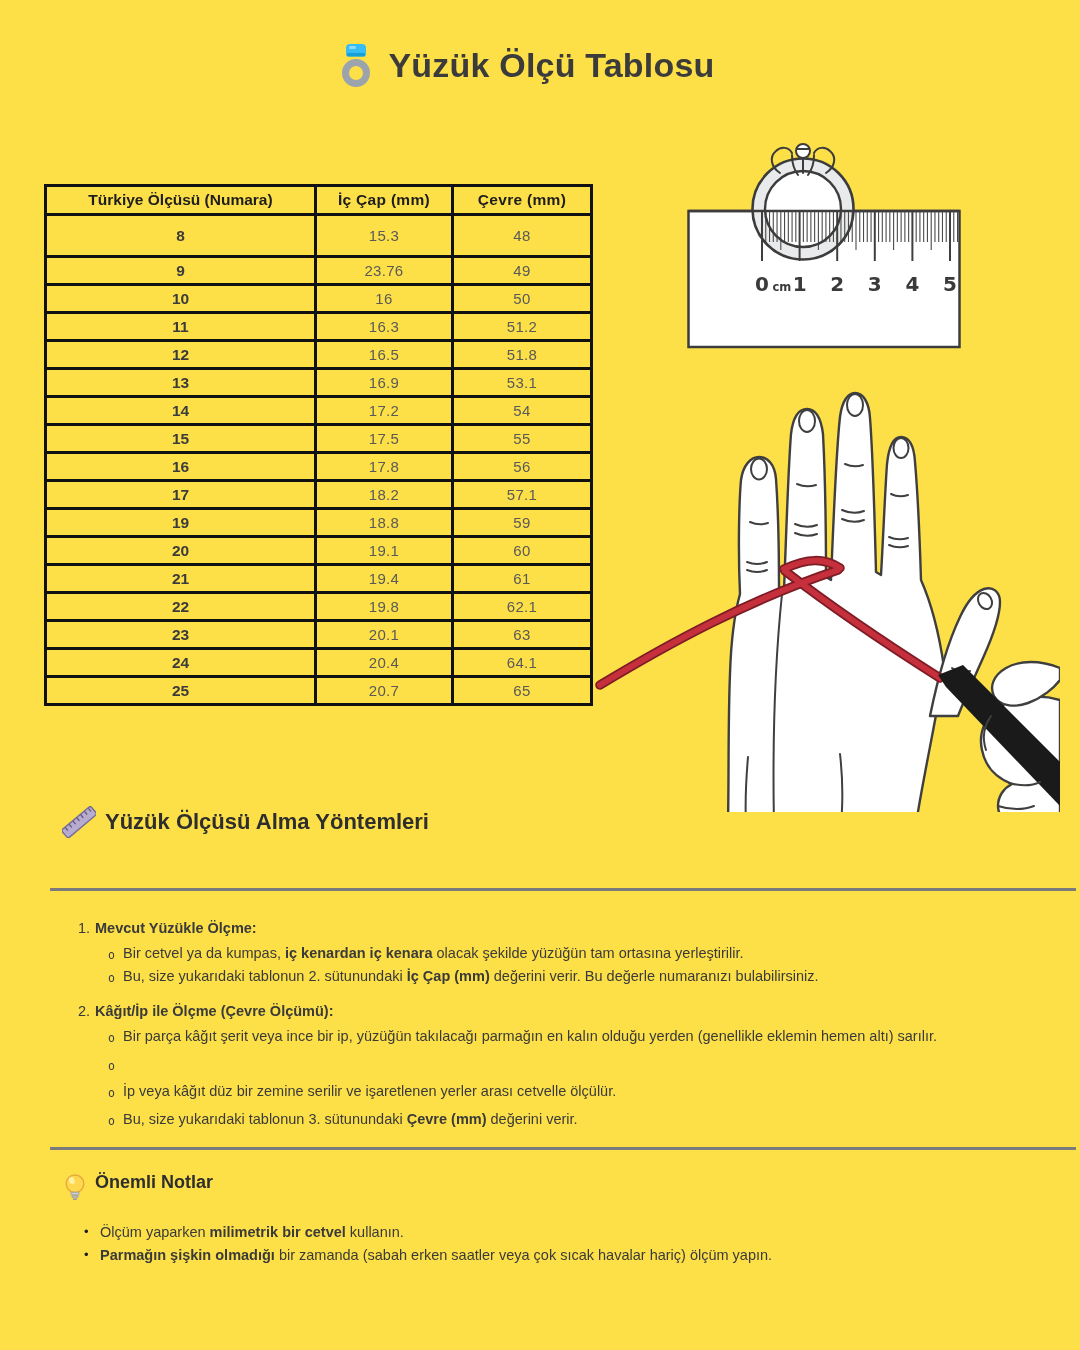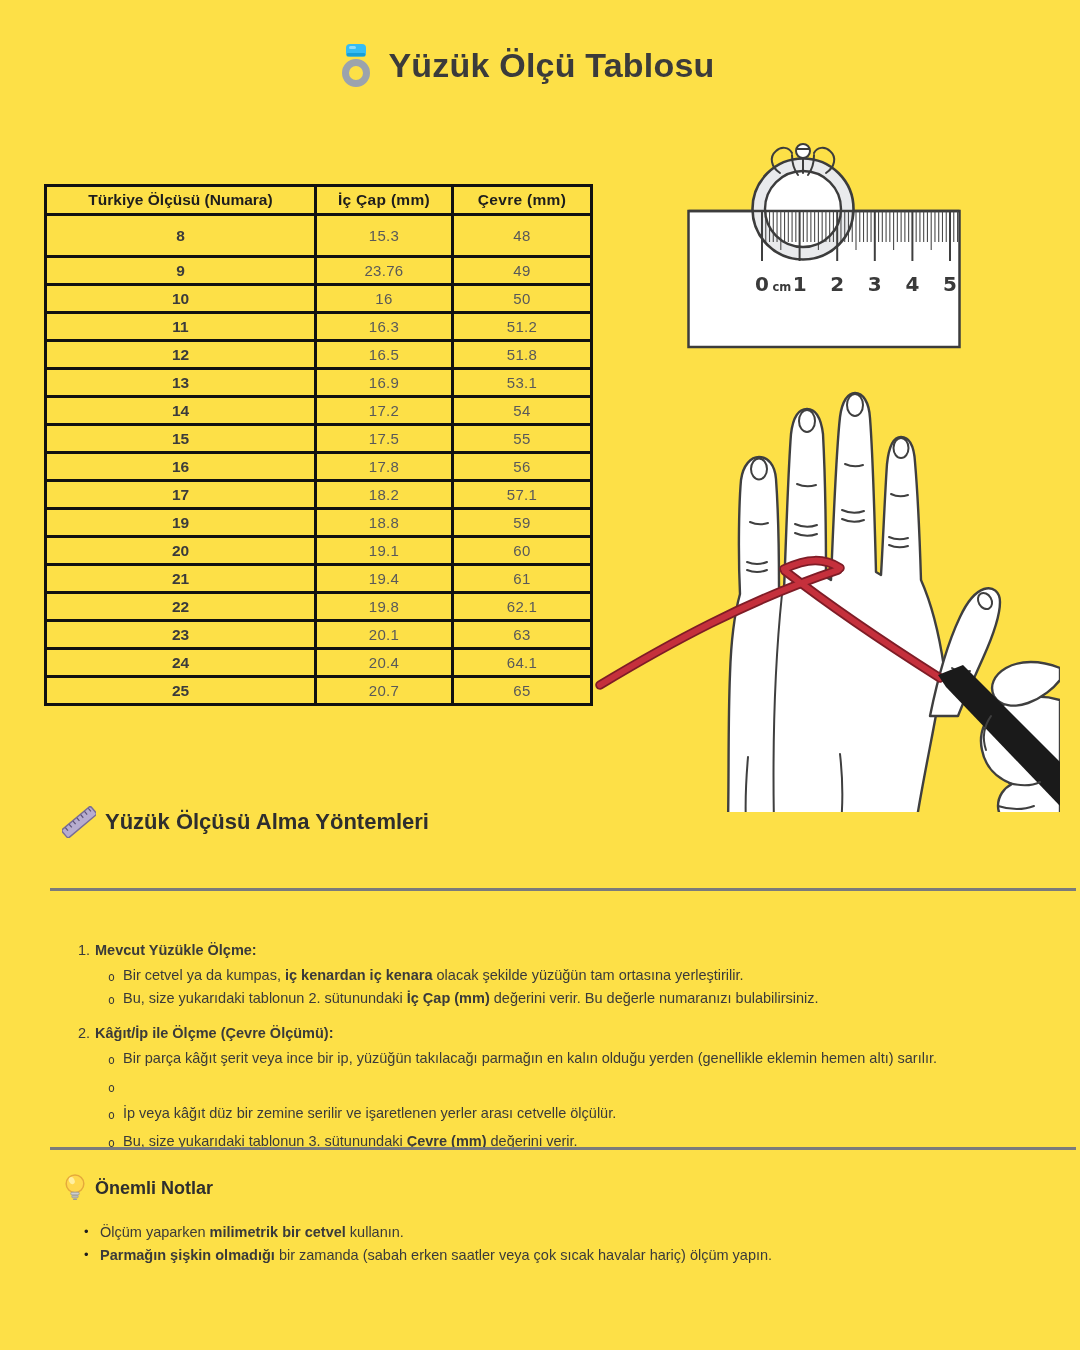--- a/index.html
+++ b/index.html
@@ -23,31 +23,31 @@
   .hand-fig{position:absolute;left:588px;top:372px;}
   .r-num{font-family:"DejaVu Sans",sans-serif;font-size:20px;font-weight:bold;fill:#3a3a3a;}
   .r-unit{font-family:"DejaVu Sans",sans-serif;font-size:11.5px;font-weight:bold;fill:#3a3a3a;}
   
   .methods-head{position:absolute;left:62px;top:806px;display:flex;align-items:center;gap:9px;}
   .h2{font-size:22px;font-weight:bold;color:#2e2e2e;}
   .intro{position:absolute;left:60px;top:857px;font-size:14.5px;color:#3a3a3a;}
   .hr{position:absolute;left:50px;width:1026px;height:3px;background:#7b7b7b;}
   .hr1{top:888px;}
   .hr2{top:1147px;}
-  .methods-list{position:absolute;left:78px;top:940px;width:950px;font-size:14.5px;}
+  .methods-list{position:absolute;left:78px;top:918px;width:950px;font-size:14.5px;}
   .m-item{margin-bottom:13px;}
   .m-head{line-height:20px;margin-bottom:5px;}
   .m-num{display:inline-block;width:17px;}
   .m-title{font-weight:bold;}
   .sub-list{padding-left:30px;}
   .sub-item{display:flex;line-height:20px;margin-bottom:1px;}
   .sub-list.spaced .sub-item{margin-bottom:5.5px;}
   .sub-marker{width:15px;flex:0 0 15px;font-family:"DejaVu Sans Mono",monospace;font-size:11.5px;padding-top:2px;color:#3a3a3a;}
   .sub-text .b{font-weight:bold;}
-  .notes-head{position:absolute;left:62px;top:1172px;display:flex;align-items:center;gap:7px;}
+  .notes-head{position:absolute;left:62px;top:1172px;display:flex;align-items:flex-start;gap:7px;}
   .h3{font-size:18px;font-weight:bold;color:#2e2e2e;}
   .notes-list{position:absolute;left:84px;top:1222px;width:920px;font-size:14.5px;}
   .note-item{display:flex;line-height:20px;margin-bottom:3px;}
   .note-marker{width:16px;flex:0 0 16px;font-size:13px;color:#1d1d1d;}
   .note-text .b{font-weight:bold;}
 </style>
 </head>
 <body>
 
 <div class="page">

